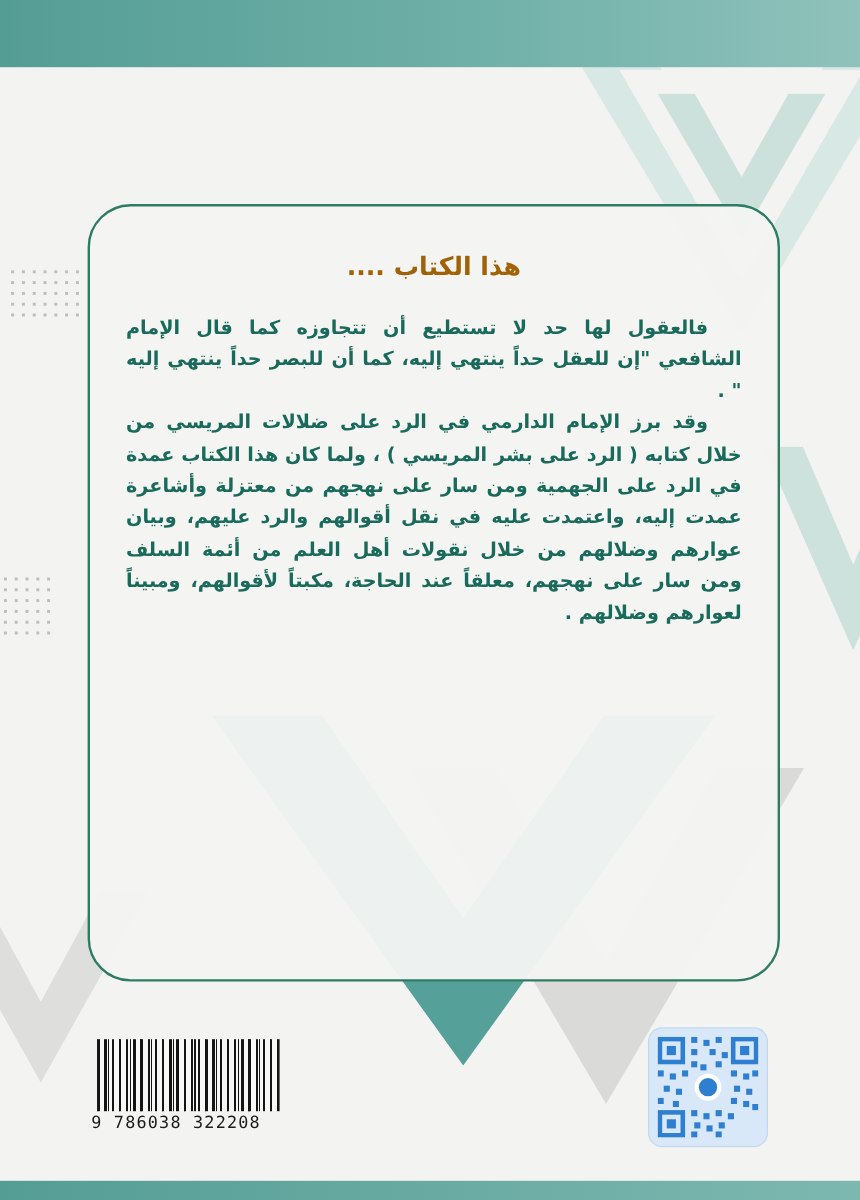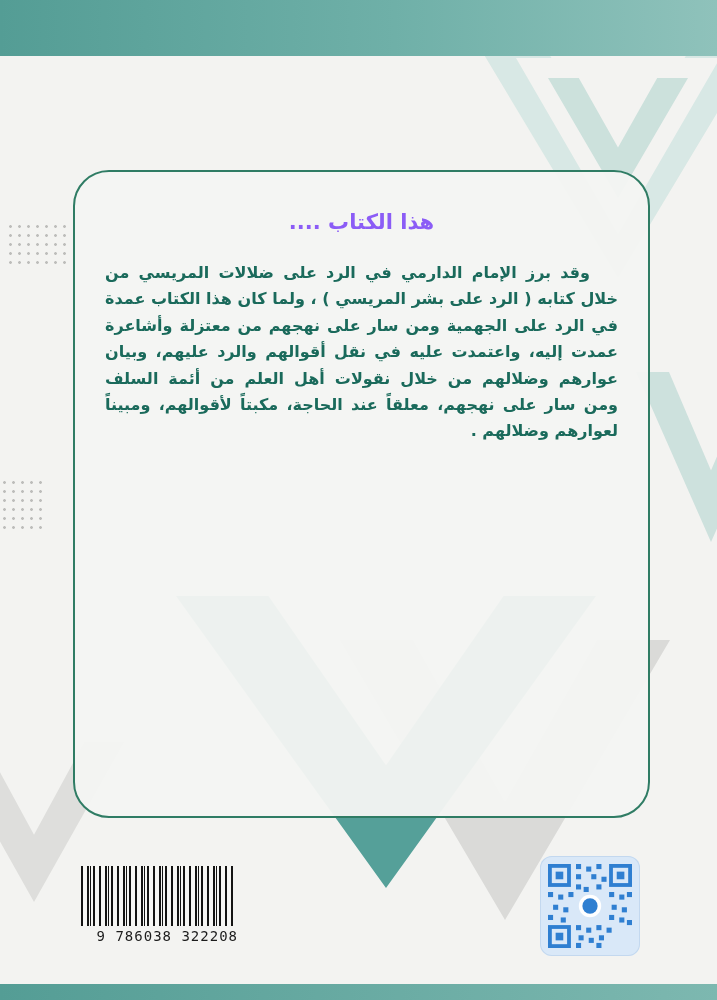--- a/index.html
+++ b/index.html
@@ -54,40 +54,40 @@
     box-sizing:border-box;
     border:2px solid #2f7c64;
     border-radius:36px;
     background:rgba(244,245,243,0.96);
     padding:34px 30px 18px 30px;
     z-index:2;
     direction:rtl;
   }
   .book-title{
     text-align:center;
-    color:#8b5cf6;
+    color:#a16207;
     font-size:21px;
     font-weight:700;
     margin:4px 0 26px 0;
     letter-spacing:.5px;
   }
   .body-text p{
     margin:0;
     color:#1a6a5b;
     font-size:16px;
     font-weight:700;
     line-height:1.65;
     text-align:justify;
     text-indent:28px;
   }
 
   
   .barcode{
     position:absolute;left:76px;top:866px;width:162px;z-index:3;
-    text-align:right;
+    text-align:left;
   }
   .barcode .bars{
     width:152px;height:60px;margin:0 auto;
     background-image:
       repeating-linear-gradient(90deg,#141414 0 2px,transparent 2px 6px),
       repeating-linear-gradient(90deg,#141414 0 1px,transparent 1px 9px);
     background-color:#f7f7f5;
   }
   .barcode .num{
     margin-top:2px;
@@ -120,20 +120,21 @@
   <div class="chev right-mid"></div>
   <div class="chev gray-big"></div>
   <div class="chev teal-big"></div>
   <div class="chev gray-left"></div>
   <div class="dots d1"></div>
   <div class="dots d2"></div>
 
   <div class="content-box">
     <div class="book-title">هذا الكتاب ....</div>
     <div class="body-text">
+      <p>فالعقول لها حد لا تستطيع أن تتجاوزه كما قال الإمام الشافعي "إن للعقل حداً ينتهي إليه، كما أن للبصر حداً ينتهي إليه " .</p>
       <p>وقد برز الإمام الدارمي في الرد على ضلالات المريسي من خلال كتابه ( الرد على بشر المريسي ) ، ولما كان هذا الكتاب عمدة في الرد على الجهمية ومن سار على نهجهم من معتزلة وأشاعرة عمدت إليه، واعتمدت عليه في نقل أقوالهم والرد عليهم، وبيان عوارهم وضلالهم من خلال نقولات أهل العلم من أئمة السلف ومن سار على نهجهم، معلقاً عند الحاجة، مكبتاً لأقوالهم، ومبيناً لعوارهم وضلالهم .</p>
     </div>
   </div>
 
   <div class="barcode">
     <div class="bars"></div>
     <div class="num">9 786038 322208</div>
   </div>
 
   <div class="qr">

